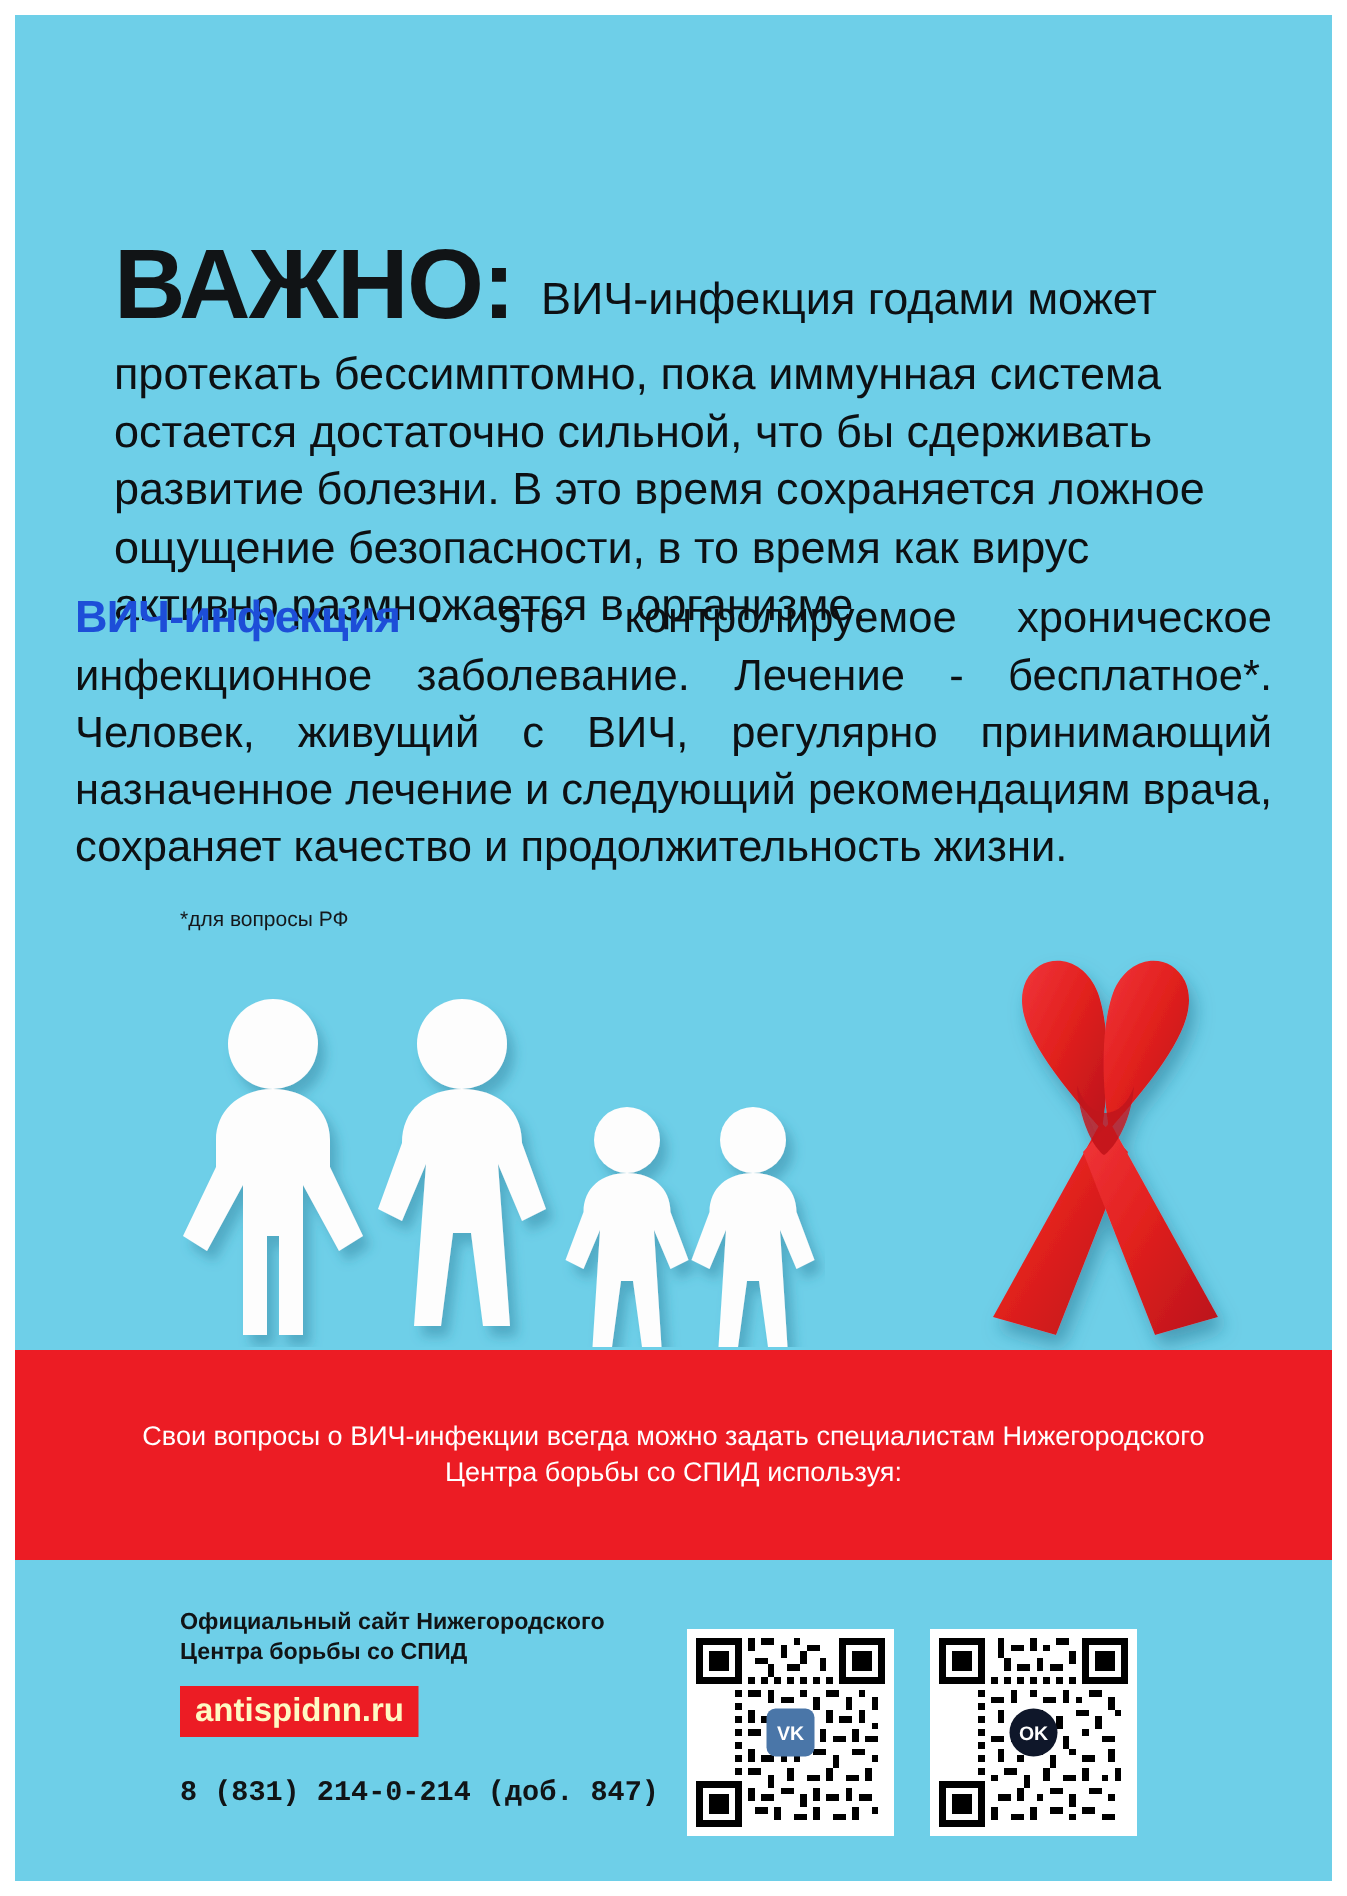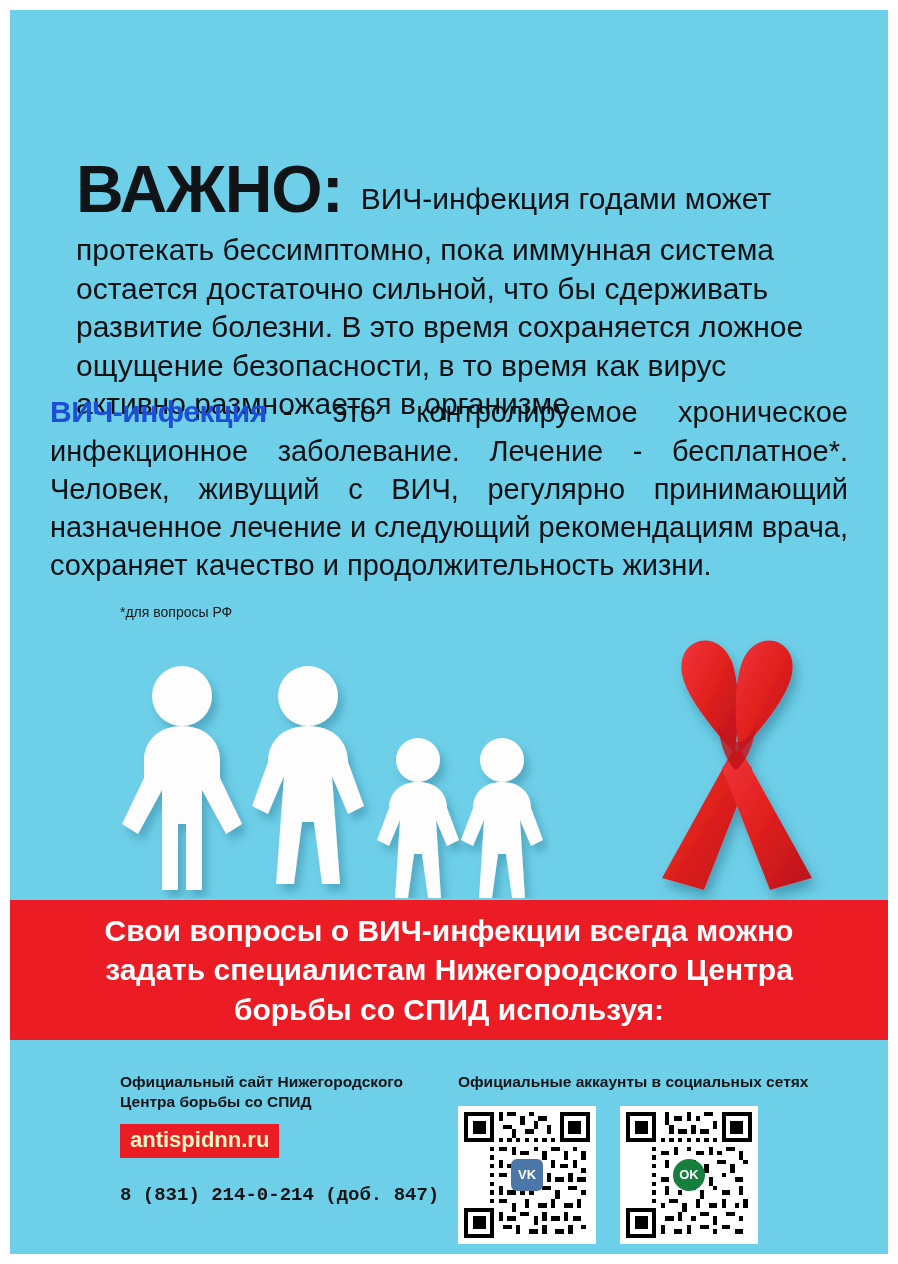--- a/index.html
+++ b/index.html
@@ -115,22 +115,22 @@
     top: 890px;
     width: 878px;
     height: 140px;
     background: #ec1c24;
     display: flex;
     align-items: center;
     justify-content: center;
   }
   .red-band-text {
     color: #ffffff;
-    font-size: 30px;
-    font-weight: bold;
+    font-size: 18px;
+    font-weight: normal;
     line-height: 1.32;
     text-align: center;
     padding: 0 62px;
   }
 
   
   .contacts {
     position: absolute;
     left: 0;
     top: 1030px;
@@ -208,21 +208,21 @@
     border-radius: 6px;
     display: flex;
     align-items: center;
     justify-content: center;
     color: #ffffff;
     font-size: 13px;
     font-weight: bold;
     font-family: "Liberation Sans", sans-serif;
   }
   .qr-center.vk { background: #4a76a8; }
-  .qr-center.ok { background: #15803d; border-radius: 50%; }
+  .qr-center.ok { background: #0f172a; border-radius: 50%; }
 </style>
 </head>
 <body>
 
 <div class="poster">
   <div class="sheet">
 
     <div class="block-important">
       <div class="important-lead">
         <span class="important-word">ВАЖНО:</span><span>ВИЧ-инфекция годами может протекать бессимптомно, пока иммунная система остается достаточно сильной, что бы сдерживать развитие болезни. В это время сохраняется ложное ощущение безопасности, в то время как вирус активно размножается в организме.</span>
@@ -301,21 +301,20 @@
 
       <div class="col-left">
         <div class="label-bold">Официальный сайт Нижегородского Центра борьбы со СПИД</div>
         <div class="site-badge">antispidnn.ru</div>
         <div class="phone-wrap">
           <div class="phone-number">8 (831) 214-0-214 (доб. 847)</div>
         </div>
       </div>
 
       <div class="col-right">
-        <div class="label-bold">Официальные аккаунты в социальных сетях</div>
         <div class="qr-row">
 
           <div class="qr-box">
             <svg class="qr-canvas" viewBox="0 0 29 29" shape-rendering="crispEdges">
               <rect width="29" height="29" fill="#ffffff"></rect>
               <g fill="#000000">
 
                 <rect x="0" y="0" width="7" height="1"></rect>
                   <rect x="0" y="6" width="7" height="1"></rect>
                 <rect x="0" y="0" width="1" height="7"></rect>

